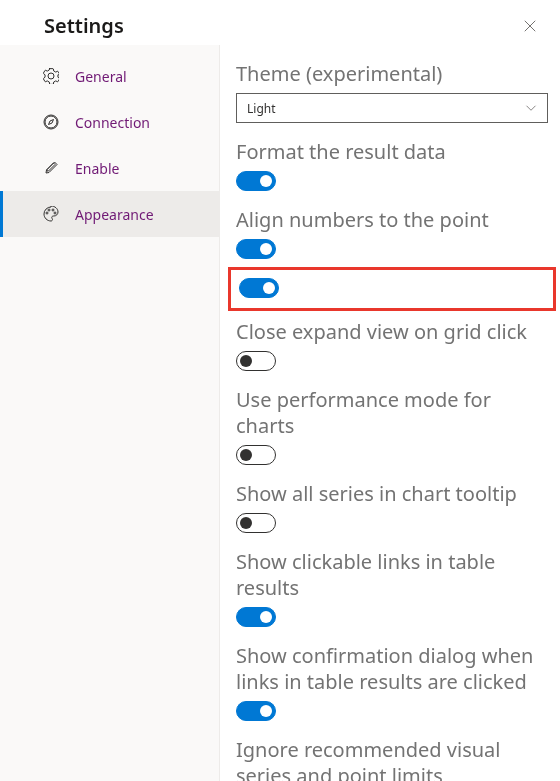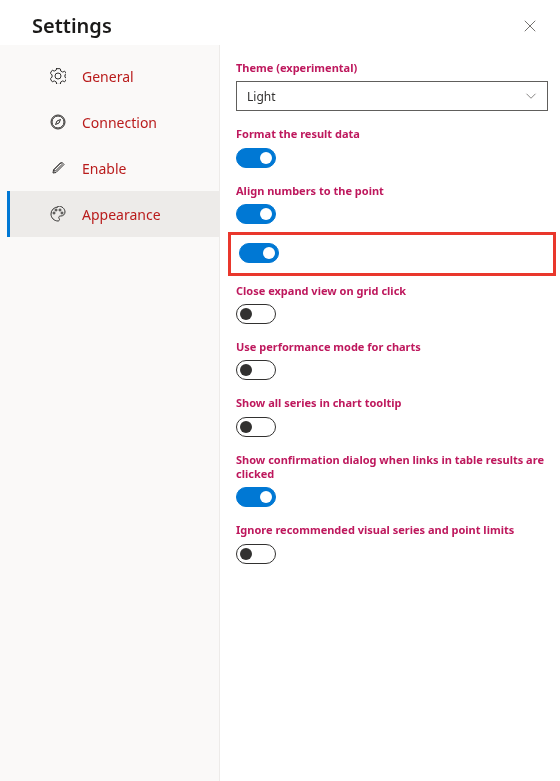--- a/index.html
+++ b/index.html
@@ -14,20 +14,21 @@
     .container {
       display: flex;
       flex-direction: column;
       height: 100%;
     }
     .header {
       display: flex;
       justify-content: space-between;
       align-items: center;
       padding: 12px 18px 6px 32px;
+      margin-left: 12px;
     }
     .title {
       font-size: 20px;
       font-weight: 600;
       color: #1b1a19;
     }
     .close-btn {
       width: 24px;
       height: 24px;
       display: flex;
@@ -49,23 +50,22 @@
       padding-bottom: 8px;
     }
     .sidebar-item {
       display: flex;
       align-items: center;
       height: 46px;
       padding-left: 40px;
       cursor: pointer;
       border-left: 3px solid transparent;
       gap: 16px;
-      color: #b91c1c;
+      color: #701a75;
       font-size: 14px;
-      margin-left: 7px;
     }
     .sidebar-item.active {
       border-left-color: #0078d4;
       background: #edebe9;
       font-weight: 400;
     }
     .sidebar-icon {
       width: 16px;
       height: 16px;
       flex-shrink: 0;
@@ -73,23 +73,23 @@
     }
     .content {
       flex: 1;
       padding: 16px 12px 12px 16px;
       overflow-y: auto;
     }
     .setting-group {
       margin-bottom: 16px;
     }
     .setting-label {
-      font-size: 11px;
-      font-weight: 700;
-      color: #be185d;
+      font-size: 20px;
+      font-weight: 400;
+      color: #737373;
       margin-bottom: 6px;
       line-height: 1.3;
     }
     .dropdown {
       position: relative;
       border: 1px solid #605e5c;
       height: 30px;
       display: flex;
       align-items: center;
       padding: 0 10px;
@@ -206,20 +206,26 @@
             <div class="knob"></div>
           </div>
         </div>
         <div class="setting-group">
           <div class="setting-label">Show all series in chart tooltip</div>
           <div class="toggle off">
             <div class="knob"></div>
           </div>
         </div>
         <div class="setting-group">
+          <div class="setting-label">Show clickable links in table results</div>
+          <div class="toggle on">
+            <div class="knob"></div>
+          </div>
+        </div>
+        <div class="setting-group">
           <div class="setting-label">Show confirmation dialog when links in table results are clicked</div>
           <div class="toggle on">
             <div class="knob"></div>
           </div>
         </div>
         <div class="setting-group">
           <div class="setting-label">Ignore recommended visual series and point limits</div>
           <div class="toggle off">
             <div class="knob"></div>
           </div>

